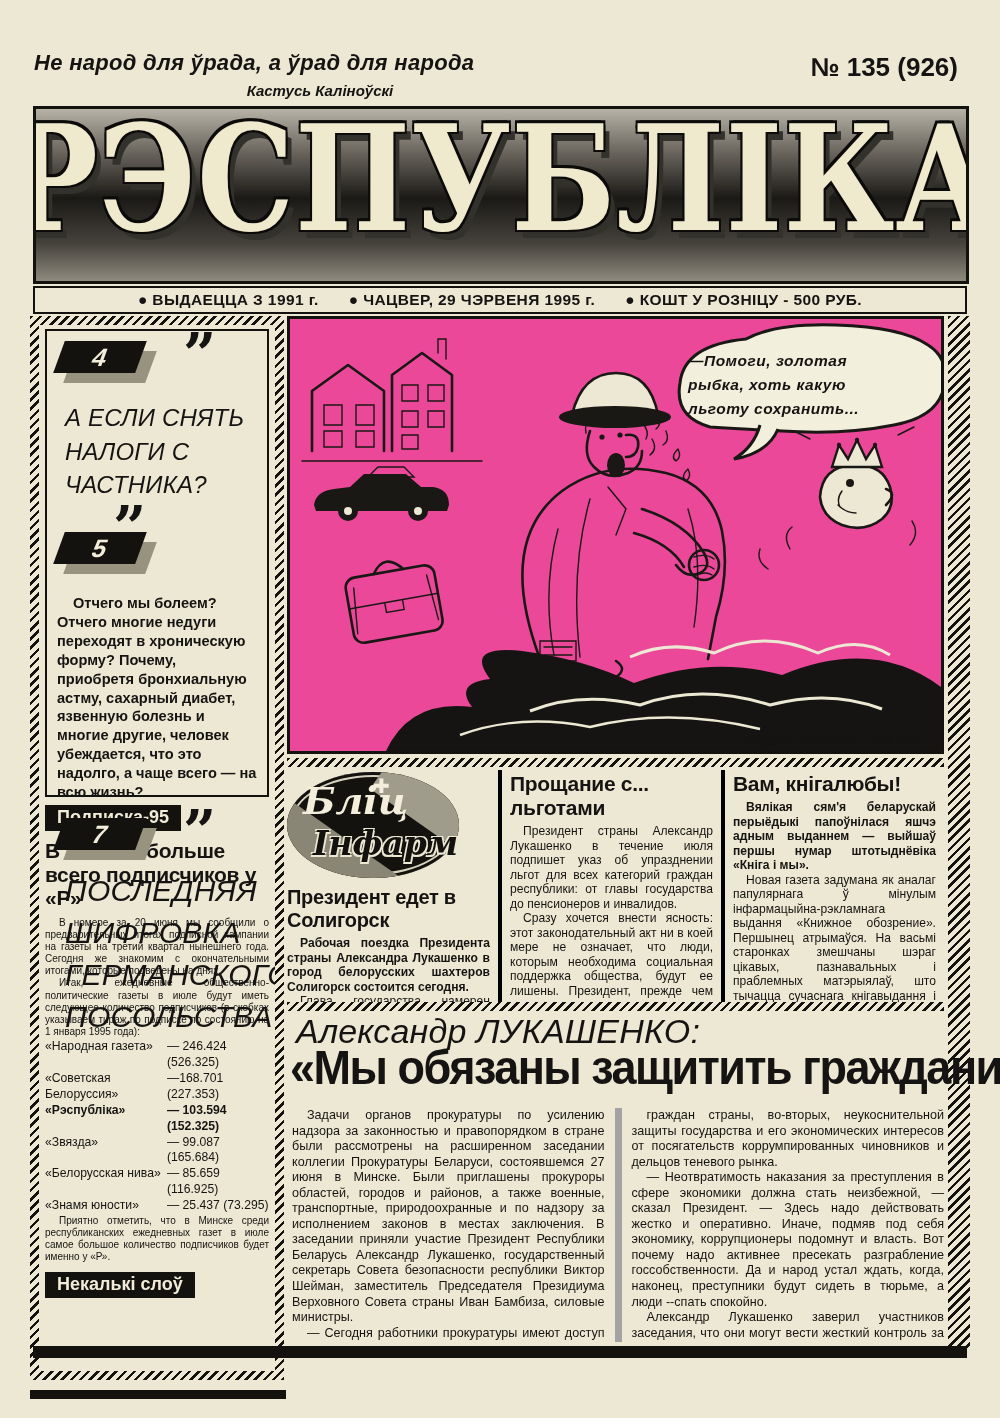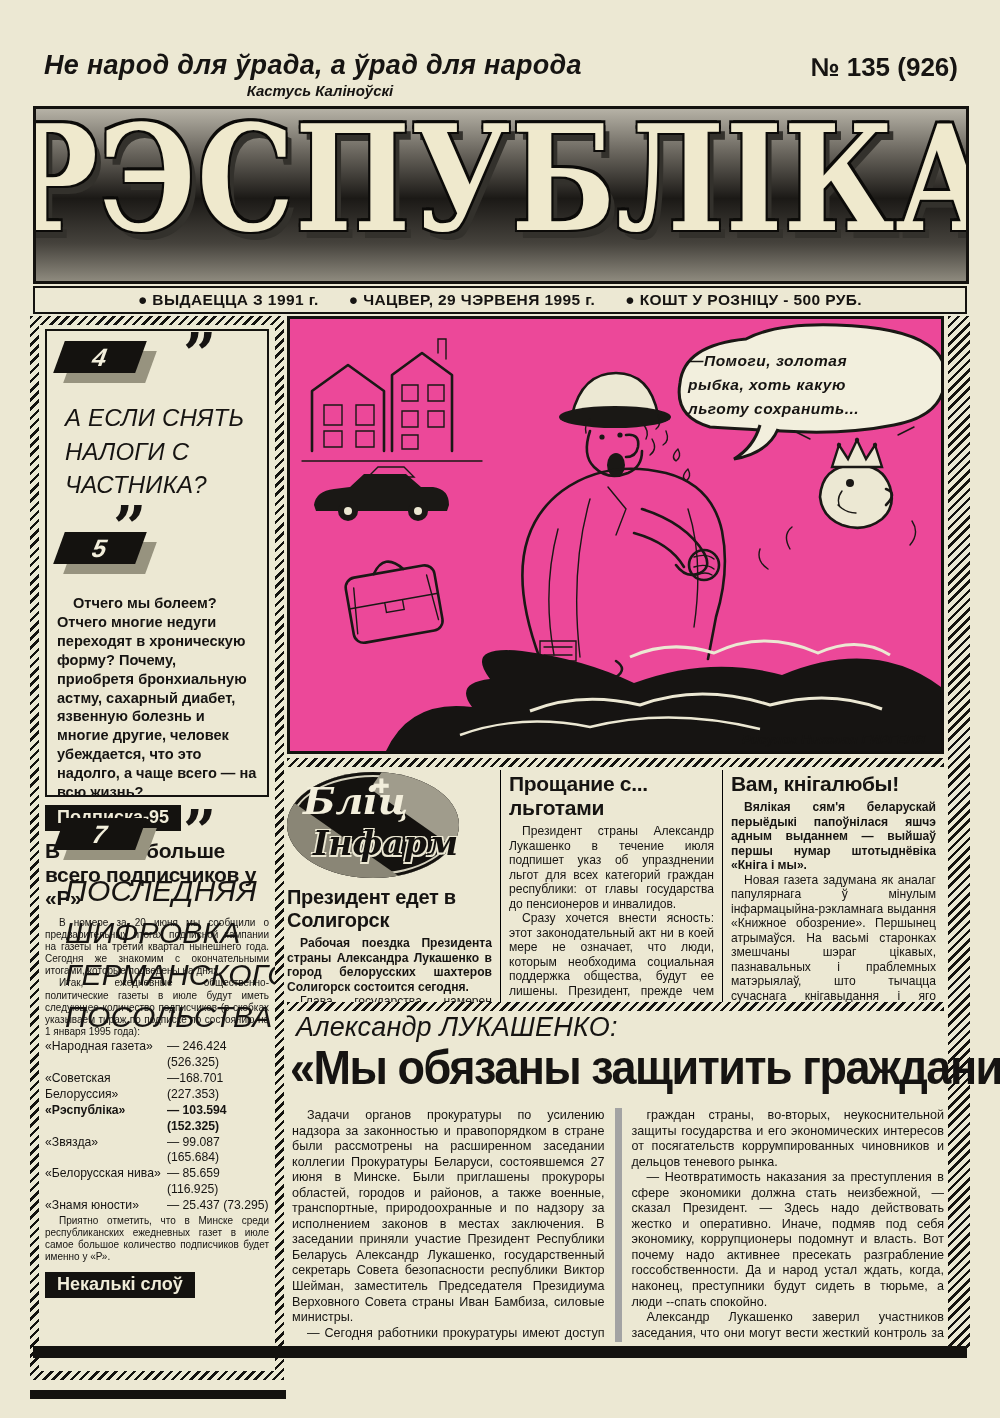--- a/index.html
+++ b/index.html
@@ -1,21 +1,21 @@
 <!DOCTYPE html>
 <html><head>
 <meta charset="utf-8">
 <style>
   html,body{margin:0;padding:0;background:#b9b4a2;}
   .page{position:relative;width:1000px;height:1418px;margin:0 auto;overflow:hidden;
         background:#ece8d3;font-family:"Liberation Sans",sans-serif;color:#161412;}
   .pre{white-space:pre-line;}
   .hatch{background:repeating-linear-gradient(135deg,#14120f 0 2.5px,#ece8d3 2.5px 6.5px);}
   
-  .slogan{position:absolute;left:44px;top:50px;font-size:27px;font-weight:bold;font-style:italic;letter-spacing:.3px;}
+  .slogan{position:absolute;left:34px;top:50px;font-size:22px;font-weight:bold;font-style:italic;letter-spacing:.3px;}
   .slogan-author{position:absolute;left:40px;top:82px;width:560px;text-align:center;font-size:15px;font-weight:bold;font-style:italic;}
   .issue{position:absolute;right:42px;top:52px;font-size:26px;font-weight:bold;}
   .masthead{position:absolute;left:33px;top:106px;width:930px;height:172px;border:3px solid #14120f;
             background:linear-gradient(180deg,#b6b2a6 0%,#6a665e 25%,#1b1916 52%,#45423c 78%,#8e8a7e 100%);
             display:flex;justify-content:center;overflow:hidden;}
   .masthead-text{font-family:"DejaVu Serif",serif;font-weight:bold;font-size:122px;color:#efe9cd;white-space:nowrap;
             transform:scaleY(1.2);letter-spacing:1px;
             text-shadow:2px 2px 0 #0c0b09,-2px -2px 0 #0c0b09,2px -2px 0 #0c0b09,-2px 2px 0 #0c0b09,6px 7px 0 #33312c;}
   .dateline{position:absolute;left:33px;top:286px;width:930px;height:24px;border:2px solid #14120f;background:#ece8d3;
             display:flex;align-items:center;justify-content:center;gap:30px;font-size:15.5px;font-weight:bold;letter-spacing:.4px;}
@@ -42,35 +42,35 @@
   .sidebar-blackline{position:absolute;left:30px;top:1390px;width:256px;height:9px;background:#14120f;}
   
   .cartoon{position:absolute;left:287px;top:316px;width:657px;height:438px;border:3px solid #14120f;background:#ec4899;box-sizing:border-box;overflow:hidden;}
   .bubble-text{position:absolute;left:398px;top:30px;width:240px;font-style:italic;font-weight:bold;font-size:15.5px;line-height:1.55;letter-spacing:.5px;}
   .cartoon-caption{position:absolute;right:16px;bottom:4px;font-weight:bold;font-style:italic;font-size:13.5px;}
   .div-h{position:absolute;left:287px;width:657px;height:9px;}
   .strip-right{position:absolute;left:948px;top:316px;width:22px;height:1032px;}
   
   .midrow{position:absolute;left:287px;top:770px;width:657px;height:232px;display:flex;}
   .midcol{flex:1 1 0;padding:0 8px;overflow:hidden;}
-  .midcol + .midcol{border-left:1px solid #000000;}
+  .midcol + .midcol{border-left:4px solid #000000;}
   .mid-headline{font-weight:bold;font-size:21px;letter-spacing:-.3px;margin:2px 0 4px;}
   .mid-body{font-size:12.1px;line-height:1.2;text-align:justify;}
   .mid-body p{margin:0;text-indent:13px;}
   .mid-body p.lead{font-weight:bold;text-indent:13px;}
   .blitz{position:relative;width:172px;height:106px;margin:2px 0 8px;}
   .blitz .oval{position:absolute;inset:0;border-radius:50%;background:#14120f;overflow:hidden;box-shadow:inset 0 0 0 3px #14120f, inset 0 0 0 5px #d6d2bf;}
   .blitz .stripe1{position:absolute;left:55%;top:-20%;width:80%;height:80%;background:#a09c8c;transform:rotate(35deg);}
   .blitz .stripe2{position:absolute;left:-15%;top:60%;width:80%;height:70%;background:#8a8676;transform:rotate(35deg);}
   .blitz .t1{position:absolute;left:16px;top:6px;font-family:"DejaVu Serif",serif;font-style:italic;font-weight:bold;font-size:38px;color:#f2eedb;}
   .blitz .t2{position:absolute;left:26px;top:52px;font-family:"DejaVu Serif",serif;font-style:italic;font-weight:bold;font-size:33px;color:#14120f;
              text-shadow:-1.5px -1.5px 0 #ece8d3,1.5px -1.5px 0 #ece8d3,-1.5px 1.5px 0 #ece8d3,1.5px 1.5px 0 #ece8d3;}
   .blitz .star{position:absolute;left:86px;top:2px;color:#f2eedb;font-size:20px;}
   
-  .kicker{position:absolute;left:296px;top:1012px;font-style:italic;font-size:27px;letter-spacing:.2px;}
+  .kicker{position:absolute;left:296px;top:1012px;font-style:italic;font-size:34px;letter-spacing:.2px;}
   .big-headline{position:absolute;left:290px;top:1040px;width:660px;font-weight:bold;font-size:45px;letter-spacing:-1.5px;transform:scaleY(1.08);transform-origin:left top;white-space:nowrap;}
   .article{position:absolute;left:292px;top:1108px;width:652px;height:234px;display:flex;overflow:hidden;}
   .acol{flex:1 1 0;padding-right:10px;font-size:12.6px;line-height:1.235;text-align:justify;overflow:hidden;}
   .acol + .acol{border-left:7px solid #a3a3a3;padding-left:10px;padding-right:0;}
   .acol p{margin:0;text-indent:15px;}
   .bottombar{position:absolute;left:33px;top:1346px;width:934px;height:12px;background:#14120f;}
   svg .ln{fill:none;stroke:#1a1815;stroke-width:2.6;stroke-linecap:round;stroke-linejoin:round;}
   svg .thin{fill:none;stroke:#1a1815;stroke-width:1.4;stroke-linecap:round;}
 </style>
 </head>

